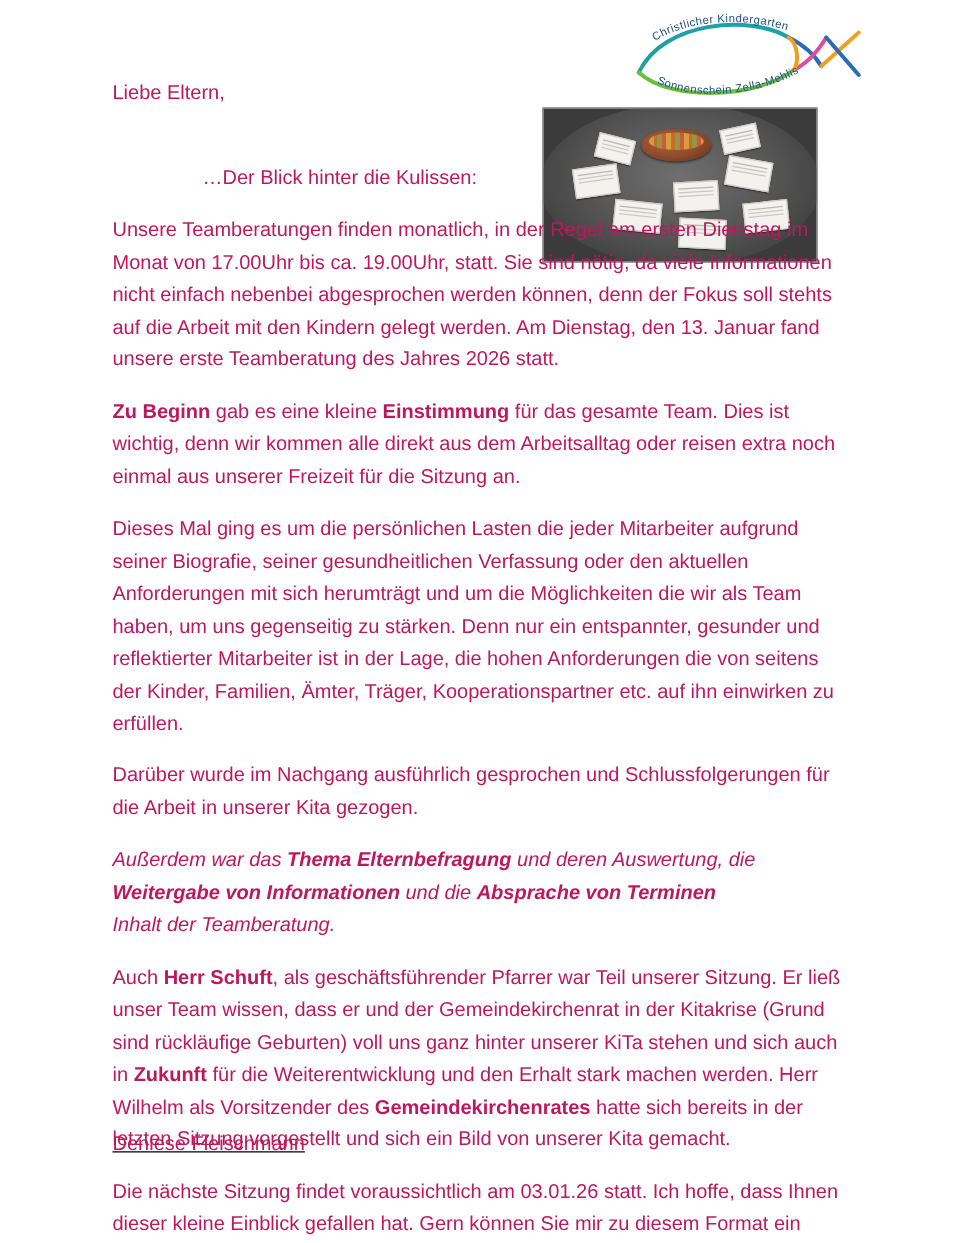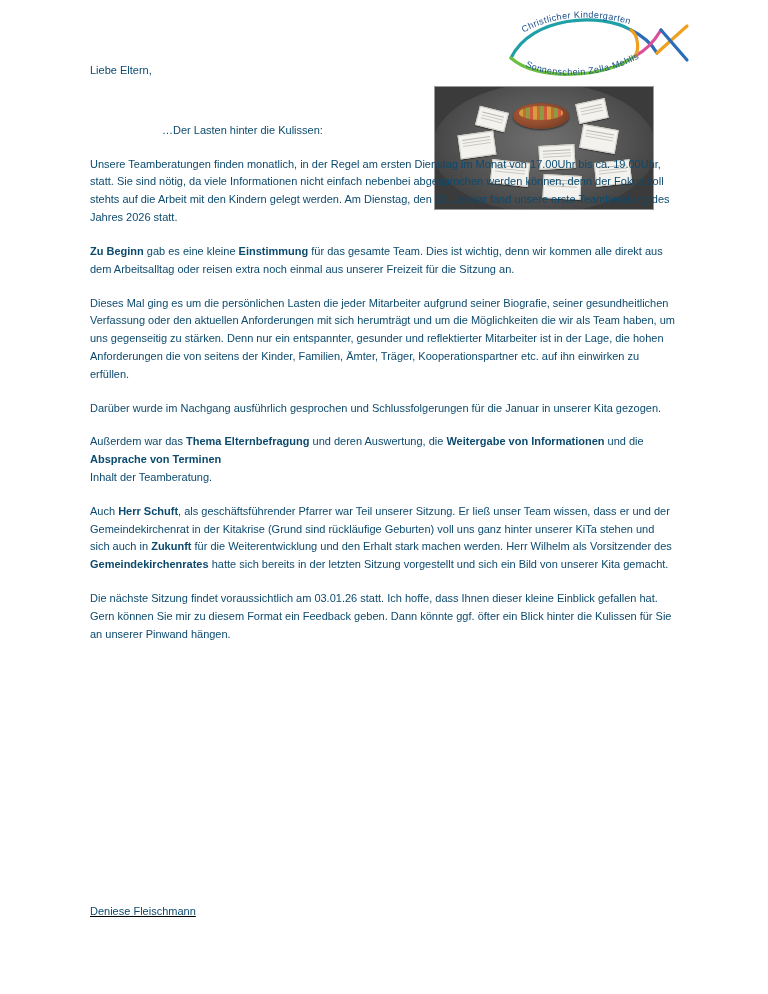--- a/index.html
+++ b/index.html
@@ -36,23 +36,23 @@
 
   
   .content {
     position: absolute;
     left: 90px;
     top: 62px;
     width: 586px;
   }
   p {
     margin: 0 0 16px 0;
-    font-size: 11px;
+    font-size: 16px;
     line-height: 1.62;
-    color: #0c4a6e;
+    color: #be185d;
   }
   .indent {
     margin-left: 72px;
   }
   b, strong {
     font-weight: bold;
   }
 
   
   .photo {
@@ -170,31 +170,31 @@
     <div class="card c4"></div>
     <div class="card c5"></div>
     <div class="card c6"></div>
   </div>
 
   <div class="content">
 
     <p>Liebe Eltern,</p>
 
 
-    <p class="indent" style="margin-top:42px;">…Der Lasten hinter die Kulissen:</p>
+    <p class="indent" style="margin-top:42px;">…Der Blick hinter die Kulissen:</p>
 
     <p>Unsere Teamberatungen finden monatlich, in der Regel am ersten Dienstag im Monat von 17.00Uhr bis ca. 19.00Uhr, statt. Sie sind nötig, da viele Informationen nicht einfach nebenbei abgesprochen werden können, denn der Fokus soll stehts auf die Arbeit mit den Kindern gelegt werden. Am Dienstag, den 13. Januar fand unsere erste Teamberatung des Jahres 2026 statt.</p>
 
     <p><b>Zu Beginn</b><span> gab es eine kleine </span><b>Einstimmung</b><span> für das gesamte Team. Dies ist wichtig, denn wir kommen alle direkt aus dem Arbeitsalltag oder reisen extra noch einmal aus unserer Freizeit für die Sitzung an.</span></p>
 
     <p>Dieses Mal ging es um die persönlichen Lasten die jeder Mitarbeiter aufgrund seiner Biografie, seiner gesundheitlichen Verfassung oder den aktuellen Anforderungen mit sich herumträgt und um die Möglichkeiten die wir als Team haben, um uns gegenseitig zu stärken. Denn nur ein entspannter, gesunder und reflektierter Mitarbeiter ist in der Lage, die hohen Anforderungen die von seitens der Kinder, Familien, Ämter, Träger, Kooperationspartner etc. auf ihn einwirken zu erfüllen.</p>
 
-    <p>Darüber wurde im Nachgang ausführlich gesprochen und Schlussfolgerungen für die Januar in unserer Kita gezogen.</p>
-
-    <p style="white-space:pre-line;"><span>Außerdem war das </span><b>Thema Elternbefragung</b><span> und deren Auswertung, die </span><b>Weitergabe von Informationen</b><span> und die </span><b>Absprache von Terminen</b><span>
+    <p>Darüber wurde im Nachgang ausführlich gesprochen und Schlussfolgerungen für die Arbeit in unserer Kita gezogen.</p>
+
+    <p style="white-space:pre-line;font-style:italic;"><span>Außerdem war das </span><b>Thema Elternbefragung</b><span> und deren Auswertung, die </span><b>Weitergabe von Informationen</b><span> und die </span><b>Absprache von Terminen</b><span>
 Inhalt der Teamberatung.</span></p>
 
     <p><span>Auch </span><b>Herr Schuft</b><span>, als geschäftsführender Pfarrer war Teil unserer Sitzung. Er ließ unser Team wissen, dass er und der Gemeindekirchenrat in der Kitakrise (Grund sind rückläufige Geburten) voll uns ganz hinter unserer KiTa stehen und sich auch in </span><b>Zukunft</b><span> für die Weiterentwicklung und den Erhalt stark machen werden. Herr Wilhelm als Vorsitzender des </span><b>Gemeindekirchenrates</b><span> hatte sich bereits in der letzten Sitzung vorgestellt und sich ein Bild von unserer Kita gemacht.</span></p>
 
     <p>Die nächste Sitzung findet voraussichtlich am 03.01.26 statt. Ich hoffe, dass Ihnen dieser kleine Einblick gefallen hat. Gern können Sie mir zu diesem Format ein Feedback geben. Dann könnte ggf. öfter ein Blick hinter die Kulissen für Sie an unserer Pinwand hängen.</p>
   </div>
 
   <div class="footer">
     <p>Deniese Fleischmann</p>
   </div>

